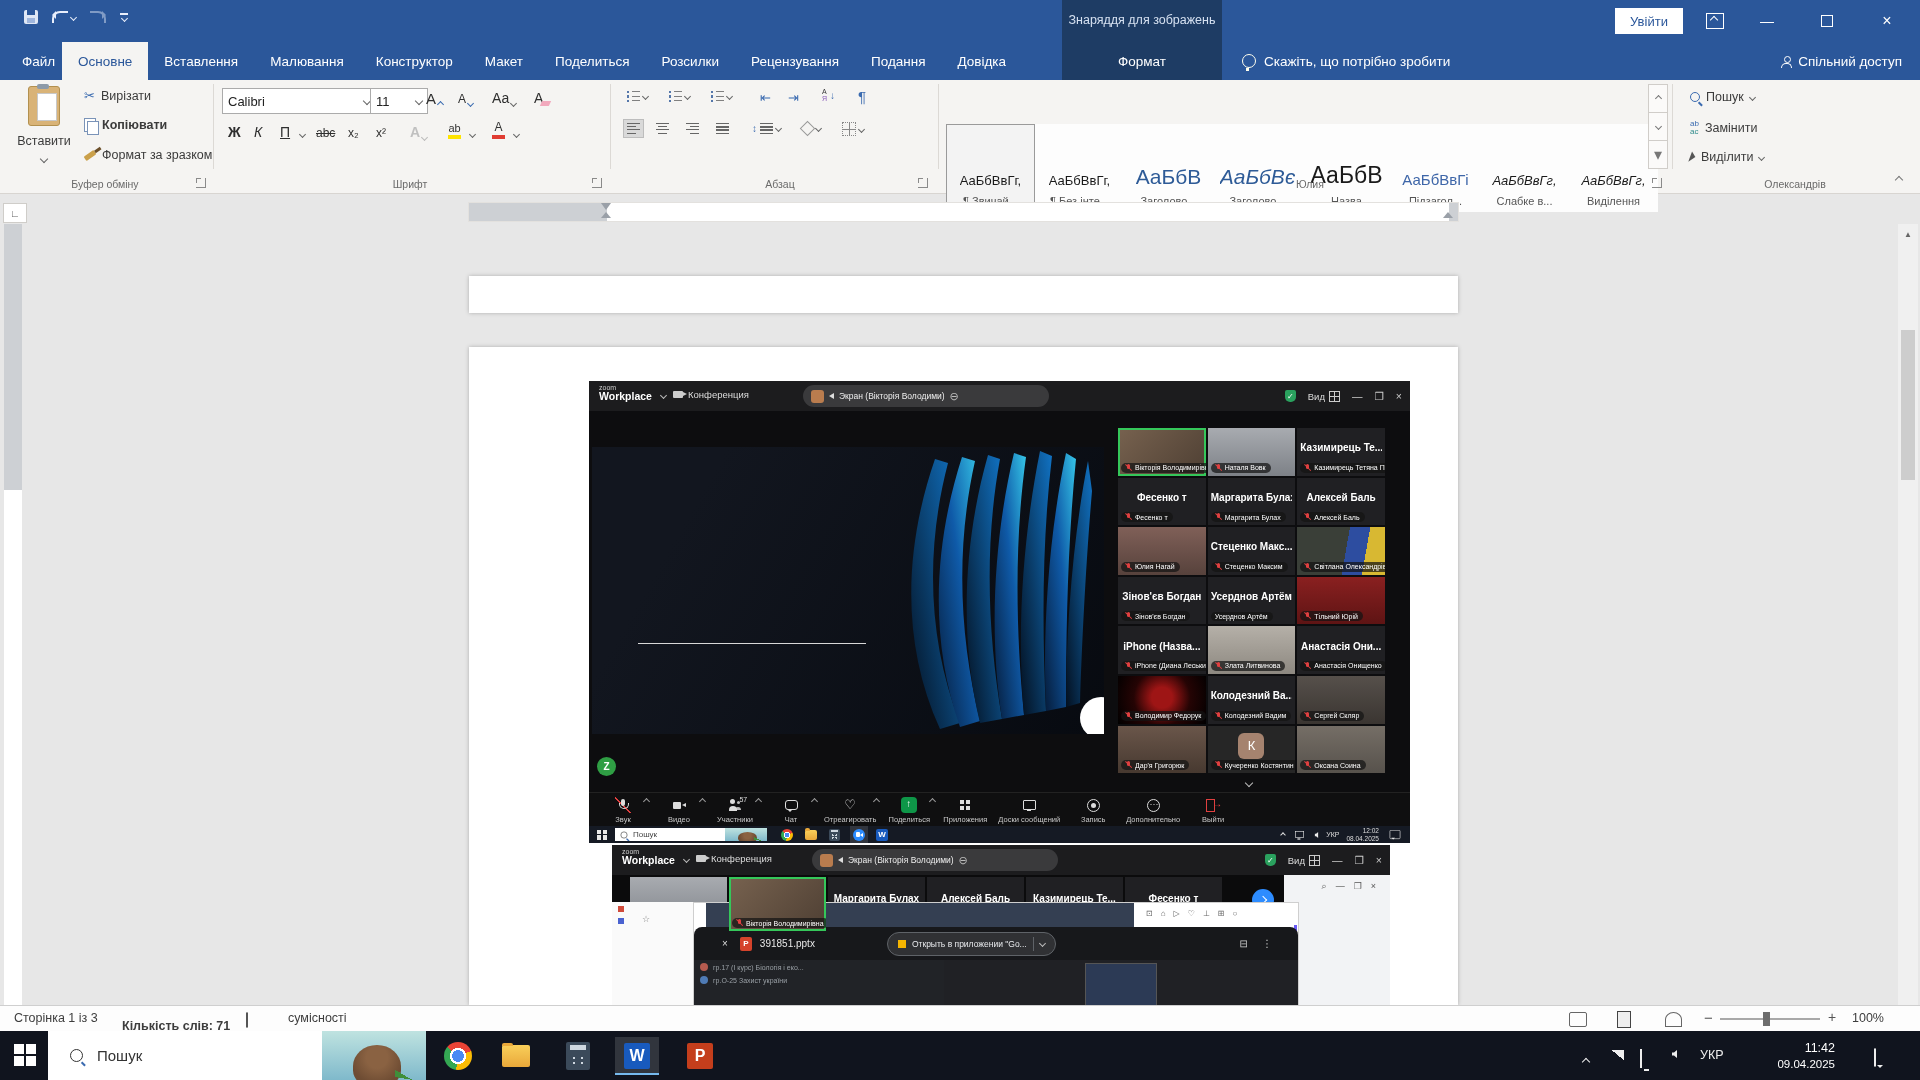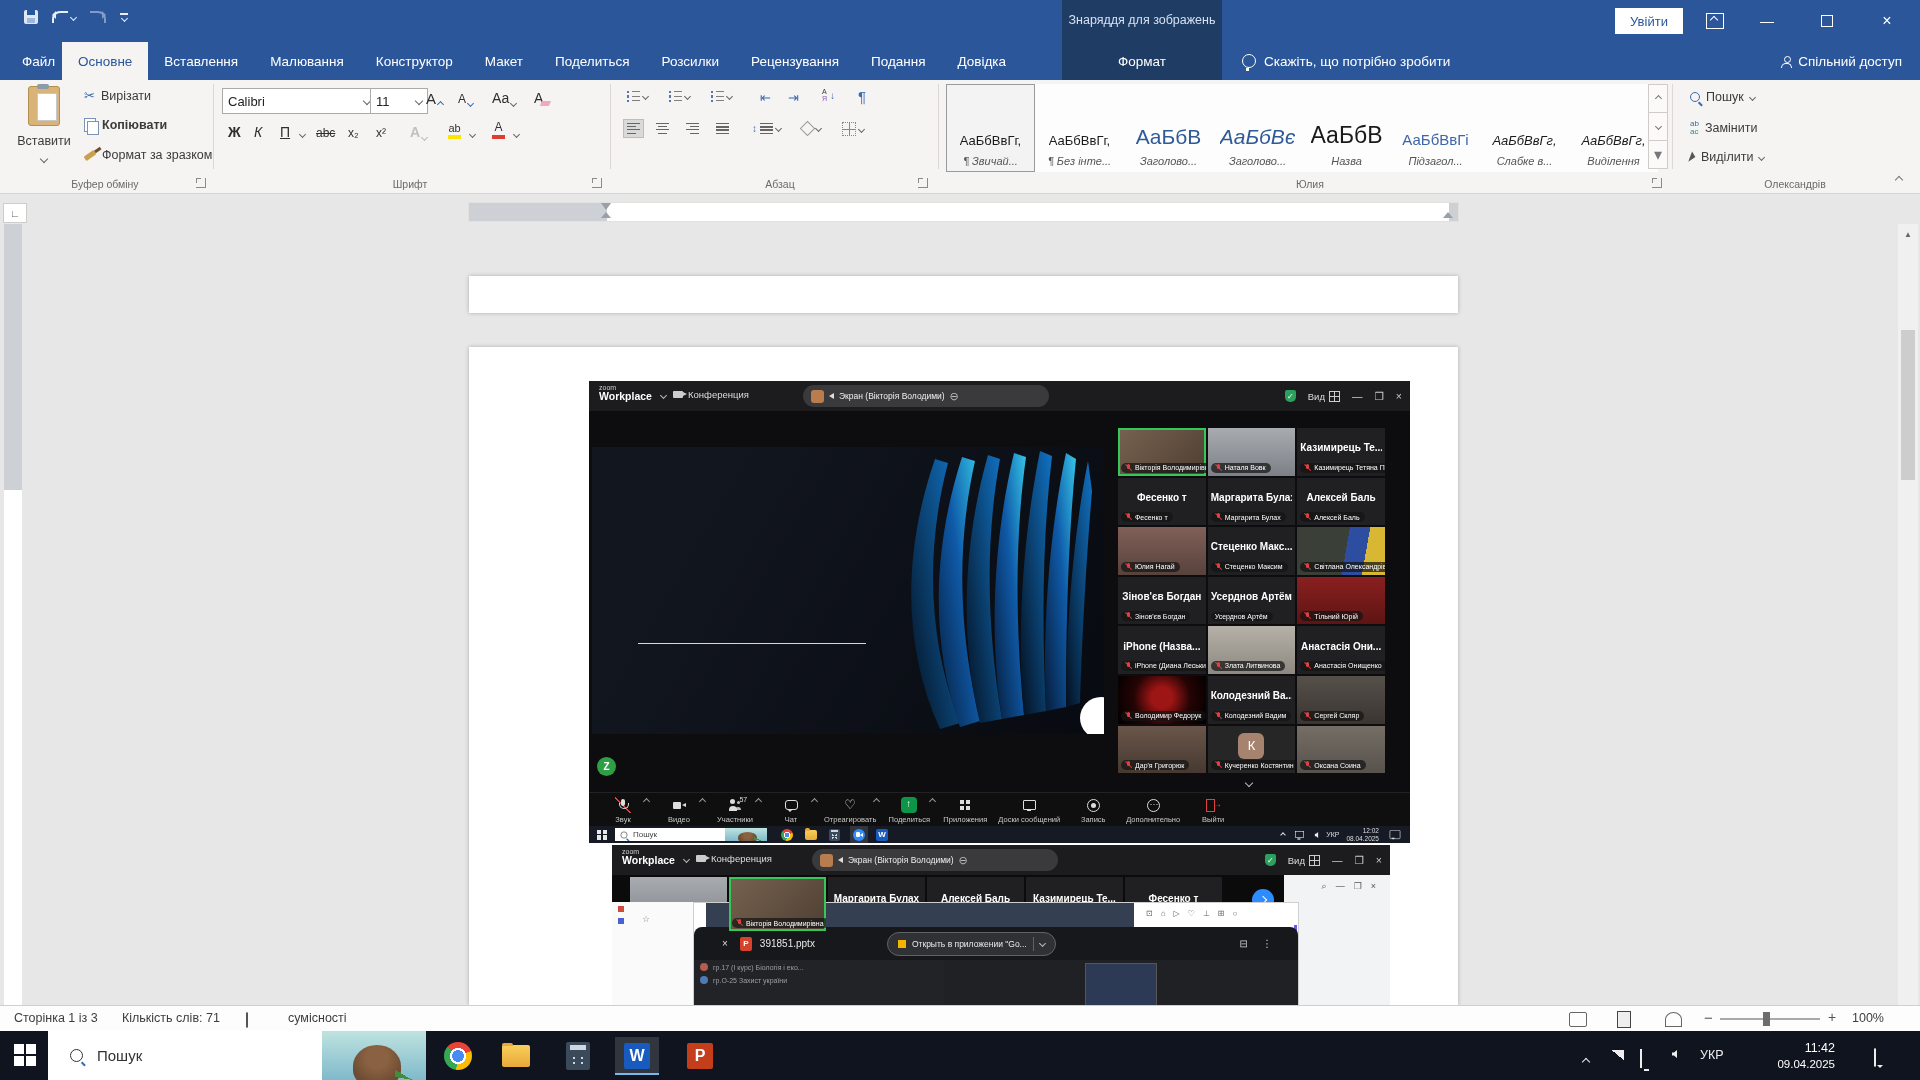--- a/index.html
+++ b/index.html
@@ -74,29 +74,29 @@
   .al-l{background:linear-gradient(#666 0 0) 0 0/13px 1.4px no-repeat,linear-gradient(#666 0 0) 0 3.2px/9px 1.4px no-repeat,linear-gradient(#666 0 0) 0 6.4px/13px 1.4px no-repeat,linear-gradient(#666 0 0) 0 9.6px/9px 1.4px no-repeat;}
   .al-c{background:linear-gradient(#666 0 0) 0 0/13px 1.4px no-repeat,linear-gradient(#666 0 0) 2px 3.2px/9px 1.4px no-repeat,linear-gradient(#666 0 0) 0 6.4px/13px 1.4px no-repeat,linear-gradient(#666 0 0) 2px 9.6px/9px 1.4px no-repeat;}
   .al-r{background:linear-gradient(#666 0 0) 0 0/13px 1.4px no-repeat,linear-gradient(#666 0 0) 4px 3.2px/9px 1.4px no-repeat,linear-gradient(#666 0 0) 0 6.4px/13px 1.4px no-repeat,linear-gradient(#666 0 0) 4px 9.6px/9px 1.4px no-repeat;}
   .al-j{background:repeating-linear-gradient(#666 0 1.4px,transparent 1.4px 3.2px);}
   .pbtn{position:absolute;display:flex;align-items:center;gap:3px;color:#3b6bb0;}
   .pbtn.active{background:#d9d9d9;outline:1px solid #bdbdbd;}
   .ic-bucket{width:9px;height:9px;border:1.3px solid #9a9a9a;transform:rotate(45deg);}
   .ic-borders{width:12px;height:12px;border:1px dotted #888;background:linear-gradient(#888 0 0) center/100% 1px no-repeat,linear-gradient(#888 0 0) center/1px 100% no-repeat;}
   
   #styles-host{position:absolute;left:946px;top:4px;display:flex;height:84px;}
-  .style-item{width:87px;height:82px;border:1px solid transparent;display:flex;flex-direction:column;align-items:center;justify-content:flex-end;padding-bottom:4px;background:#fdfdfd;}
+  .style-item{width:87px;height:82px;border:1px solid transparent;display:flex;flex-direction:column;align-items:center;justify-content:flex-end;padding-bottom:4px;background:#fdfdfd;margin-top:40px;}
   .style-item.selected{border-color:#9a9a9a;background:#f3f3f3;}
   .style-sample{color:#1a1a1a;line-height:1;margin-bottom:8px;white-space:nowrap;overflow:hidden;max-width:84px;}
   .style-item.s-sm .style-sample{font-size:13px;}
   .style-item.s-md .style-sample{font-size:15px;color:#3e66a8;}
   .style-item.s-lg .style-sample{font-size:21px;color:#2e5b97;}
   .style-item.s-xl .style-sample{font-size:23px;}
   .style-item.italic .style-sample{font-style:italic;}
-  .style-name{font-size:11px;color:#555;white-space:nowrap;font-style:italic;}
+  .style-name{font-size:11px;color:#555;white-space:nowrap;}
   .gal-scroll{position:absolute;left:1648px;width:18px;height:27px;border:1px solid #d0cdc9;background:#fbfaf9;display:flex;align-items:center;justify-content:center;color:#777;}
   .ic-lens{width:8px;height:8px;border:1.5px solid #3b6bb0;border-radius:50%;position:relative;}
   .ic-lens::after{content:"";position:absolute;right:-4px;bottom:-4px;width:5px;height:1.6px;background:#3b6bb0;transform:rotate(45deg);}
   .ic-replace{font-size:8px;color:#3b6bb0;line-height:1;display:flex;flex-direction:column;}
   .ic-select{width:0;height:0;border-left:5px solid #555;border-top:4px solid transparent;border-bottom:7px solid transparent;transform:rotate(20deg);}
   #ribbon-collapse{position:absolute;left:1896px;bottom:6px;color:#777;}
 
   
   #ruler-row{left:0;top:200px;width:1920px;height:24px;}
   #hruler{position:absolute;left:469px;top:3px;width:989px;height:18px;background:#fff;box-shadow:0 0 0 1px #e3e1de;}
@@ -1003,21 +1003,21 @@
       <span class="nocaret"></span>
     </div>
 
   <div class="abs" style="left:1898px;top:224px;width:20px;height:781px;background:#f0f0f0;">
     <div class="abs" style="left:6px;top:6px;color:#666;font-size:8px;">▲</div>
     <div class="abs" style="left:3px;top:106px;width:14px;height:150px;background:#cdcdcd;"></div>
   </div>
 
   <div id="statusbar" class="abs">
     <span class="abs" style="left:14px;top:5px;">Сторінка 1 із 3</span>
-    <span class="abs" style="left:122px;top:5px;">Кількість слів: 71</span>
+    <span class="abs" style="left:122px;top:13px;font-weight:bold;">Кількість слів: 71</span>
     <span class="ic-book abs" style="left:246px;top:7px;"></span>
     <span class="abs" style="left:288px;top:5px;">сумісності</span>
     <span class="abs" style="left:1569px;top:6px;width:16px;height:13px;border:1.2px solid #666;border-radius:2px;"></span>
     <span class="abs" style="left:1617px;top:5px;width:12px;height:15px;border:1.2px solid #444;background:#eee;"></span>
     <span class="abs" style="left:1665px;top:6px;width:15px;height:13px;border:1.2px solid #666;border-radius:50% 50% 0 0;"></span>
     <span class="abs" style="left:1704px;top:3px;font-size:15px;color:#555;">−</span>
     <span class="zoom-track"></span>
     <span class="zoom-thumb"></span>
     <span class="abs" style="left:1828px;top:3px;font-size:14px;color:#555;">+</span>
     <span class="abs" style="left:1852px;top:5px;">100%</span>

